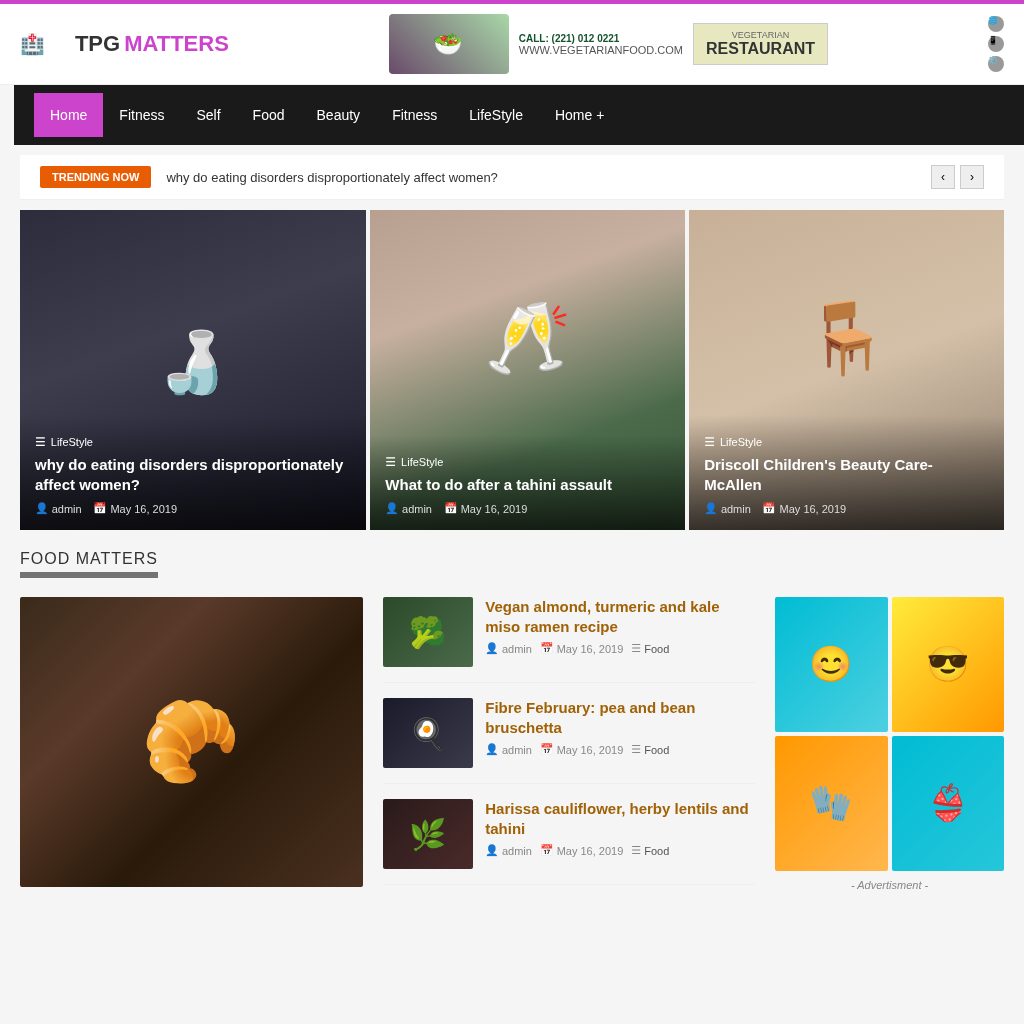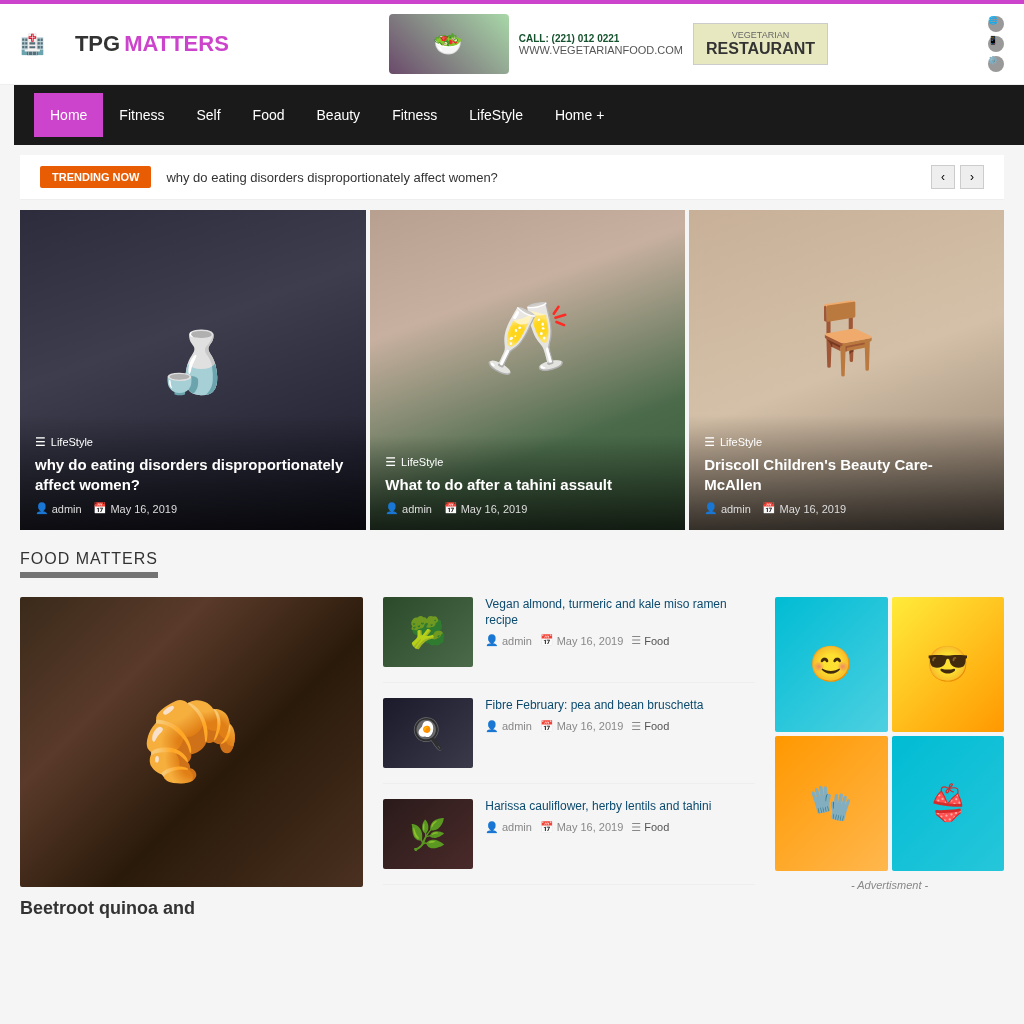--- a/index.html
+++ b/index.html
@@ -278,23 +278,23 @@
       display: flex;
       align-items: center;
       justify-content: center;
       font-size: 30px;
     }
     .food-thumb-1 { background: linear-gradient(135deg, #2a4a2a, #4a6a4a); }
     .food-thumb-2 { background: linear-gradient(135deg, #1a1a2a, #3a3a4a); }
     .food-thumb-3 { background: linear-gradient(135deg, #2a1a1a, #4a2a2a); }
     .food-item-content { flex: 1; }
     .food-item-title {
-      font-size: 12px;
-      font-weight: normal;
-      color: #0c4a6e;
+      font-size: 15px;
+      font-weight: bold;
+      color: #a16207;
       margin-bottom: 6px;
       line-height: 1.3;
     }
     .food-item-meta {
       display: flex;
       align-items: center;
       gap: 8px;
       font-size: 11px;
       color: #888;
       flex-wrap: wrap;
@@ -435,21 +435,20 @@
 </div>
 
 <div class="section-header">
   <div class="section-title">FOOD MATTERS</div>
 </div>
 
 <div class="food-matters-grid">
 
   <div class="food-main">
     <div class="food-main-img"></div>
-    <div class="food-main-title">Beetroot quinoa and</div>
   </div>
 
   <div class="food-list">
     <div class="food-list-item">
       <div class="food-thumb food-thumb-1">
         <span>🥦</span>
       </div>
       <div class="food-item-content">
         <div class="food-item-title">Vegan almond, turmeric and kale miso ramen recipe</div>
         <div class="food-item-meta">

